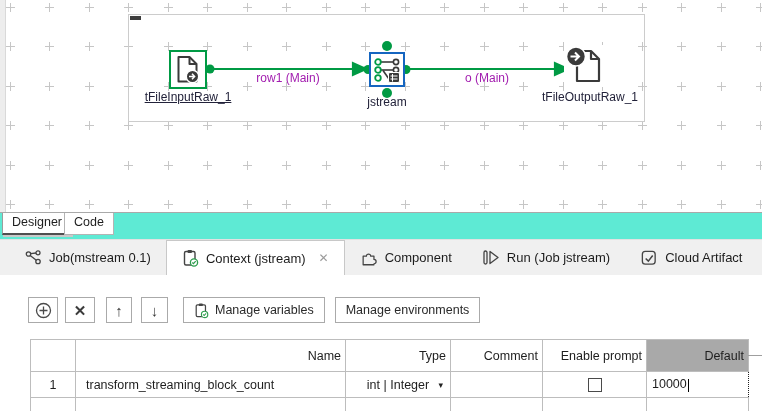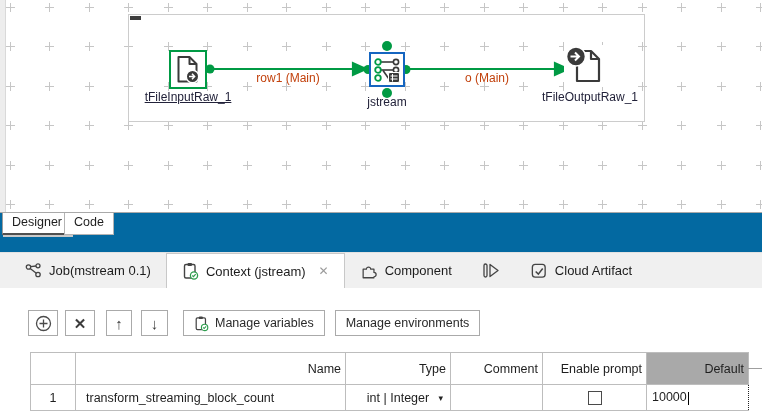--- a/index.html
+++ b/index.html
@@ -24,27 +24,27 @@
   .comp-input   { left:169px; top:50px;  width:38px; height:39px; border:2px solid #009a44; }
   .comp-mstream { left:369px; top:52px;  width:36px; height:35px; border:2px solid #1565c0; }
   .comp-output  { left:564px; top:45px;  width:44px; height:42px; }
 
   .comp-label { position:absolute; transform:translateX(-50%); font-size:12px; color:#22223a;
                 white-space:nowrap; }
   .lbl-input   { left:188px; top:90px;text-decoration:underline; }
   .lbl-mstream { left:387px; top:95px; }
   .lbl-output  { left:590px; top:90px; }
 
-  .conn-label { position:absolute; transform:translateX(-50%); font-size:12px; color:#c2410c;
+  .conn-label { position:absolute; transform:translateX(-50%); font-size:12px; color:#a21caf;
                 white-space:nowrap; }
   .lbl-row1 { left:288px; top:71px; }
   .lbl-o    { left:487px; top:71px; }
 
   
-  .editor-tabs { position:relative; width:762px; height:40px; background:#0369a1;
+  .editor-tabs { position:relative; width:762px; height:27px; background:#5eead4;
                  border-top:1px solid #a9a9a9; }
   .etab { position:absolute; top:0; height:22px; padding:2px 9px 0; font-size:12.5px;
           background:#fff; border:1px solid #9c9c9c; border-top:none; }
   .etab.active { left:2px; border-bottom:2px solid #4f4f4f; box-shadow:1px 2px 0 #c9c9c9; }
   .etab.plain  { left:64px; border-color:#b3b3b3; }
 
   
   .view-tabs { position:relative; width:762px; height:36px; background:#f0f0f0;
                border-top:1px solid #e2e2e2; display:flex; align-items:stretch; padding-left:10px; }
   .vtab { display:flex; align-items:center; gap:7px; padding:0 15px; font-size:13px;
@@ -319,20 +319,21 @@
       <path d="M3.5 8 h3.6 a2.4 2.4 0 1 1 4.8 0 H15.5 v3.6 a2.4 2.4 0 1 1 0 4.8 V17.5 H3.5 z" fill="none" stroke="#444" stroke-width="1.4" stroke-linejoin="round"></path>
     </svg>
     <span>Component</span>
   </div>
 
   <div class="vtab">
     <svg width="18" height="17" viewBox="0 0 18 17">
       <rect x="2" y="2" width="3" height="13" rx="1.5" fill="none" stroke="#444" stroke-width="1.3"></rect>
       <path d="M8 2.5 L16 8.5 L8 14.5 z" fill="none" stroke="#444" stroke-width="1.3" stroke-linejoin="round"></path>
     </svg>
+    <span>Run (Job jstream)</span>
   </div>
 
   <div class="vtab">
     <svg width="18" height="18" viewBox="0 0 19 19">
       <rect x="2.5" y="2.5" width="13.5" height="13.5" rx="3" fill="none" stroke="#444" stroke-width="1.4"></rect>
       <path d="M6 10 l2.8 2.8 l4.6 -6" fill="none" stroke="#444" stroke-width="1.6"></path>
     </svg>
     <span>Cloud Artifact</span>
   </div>
 </div>

